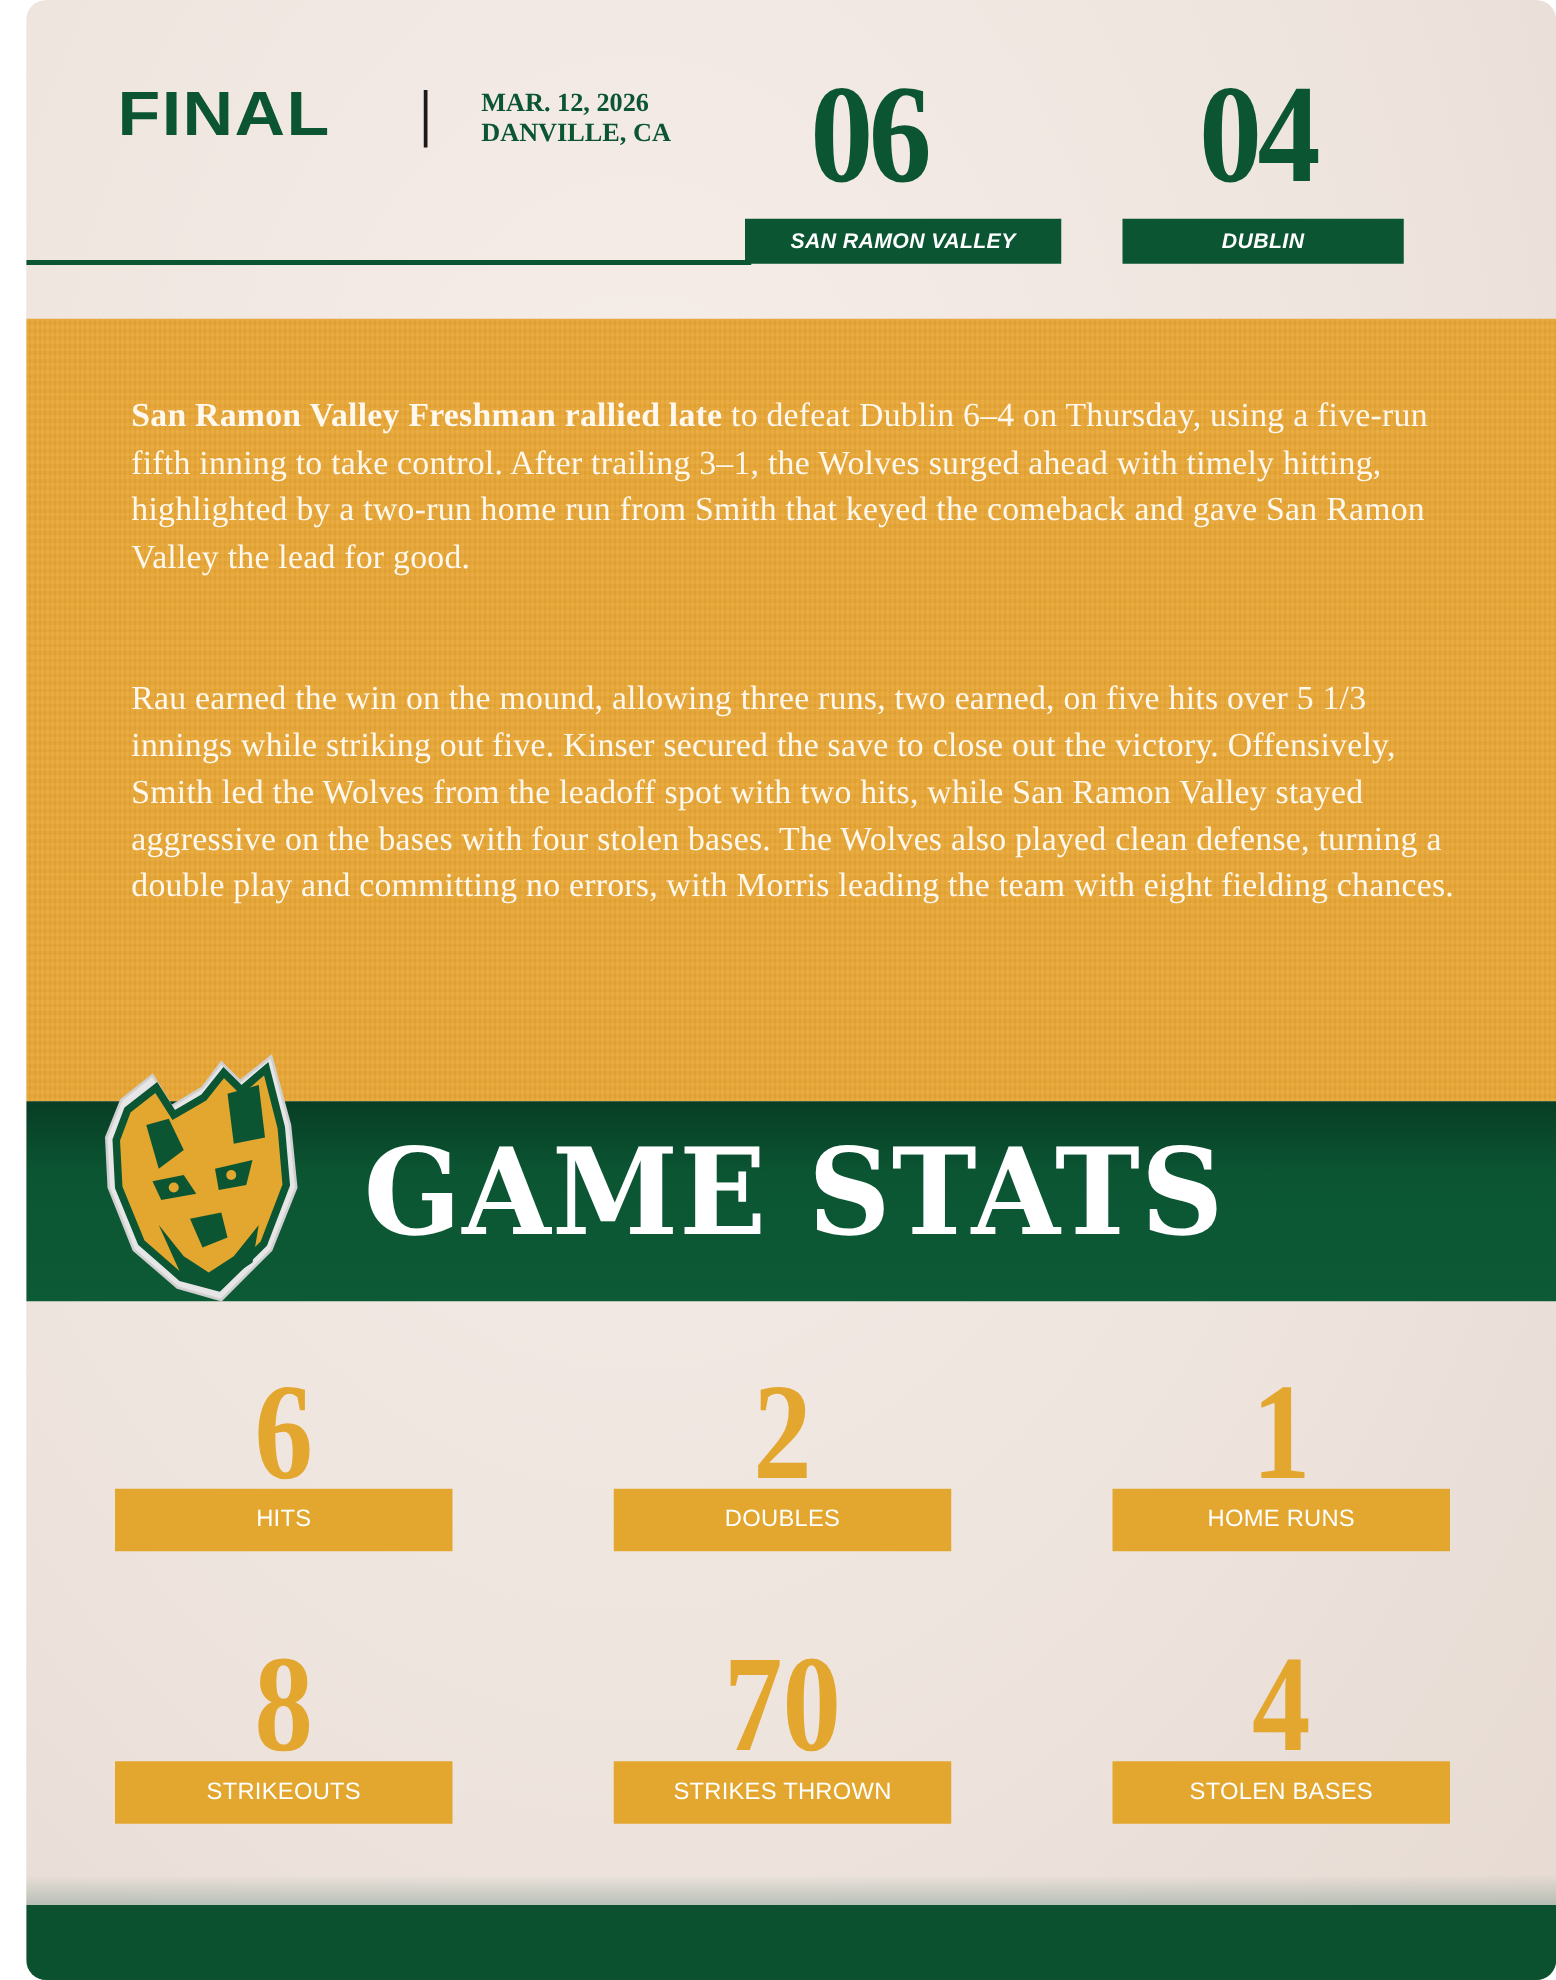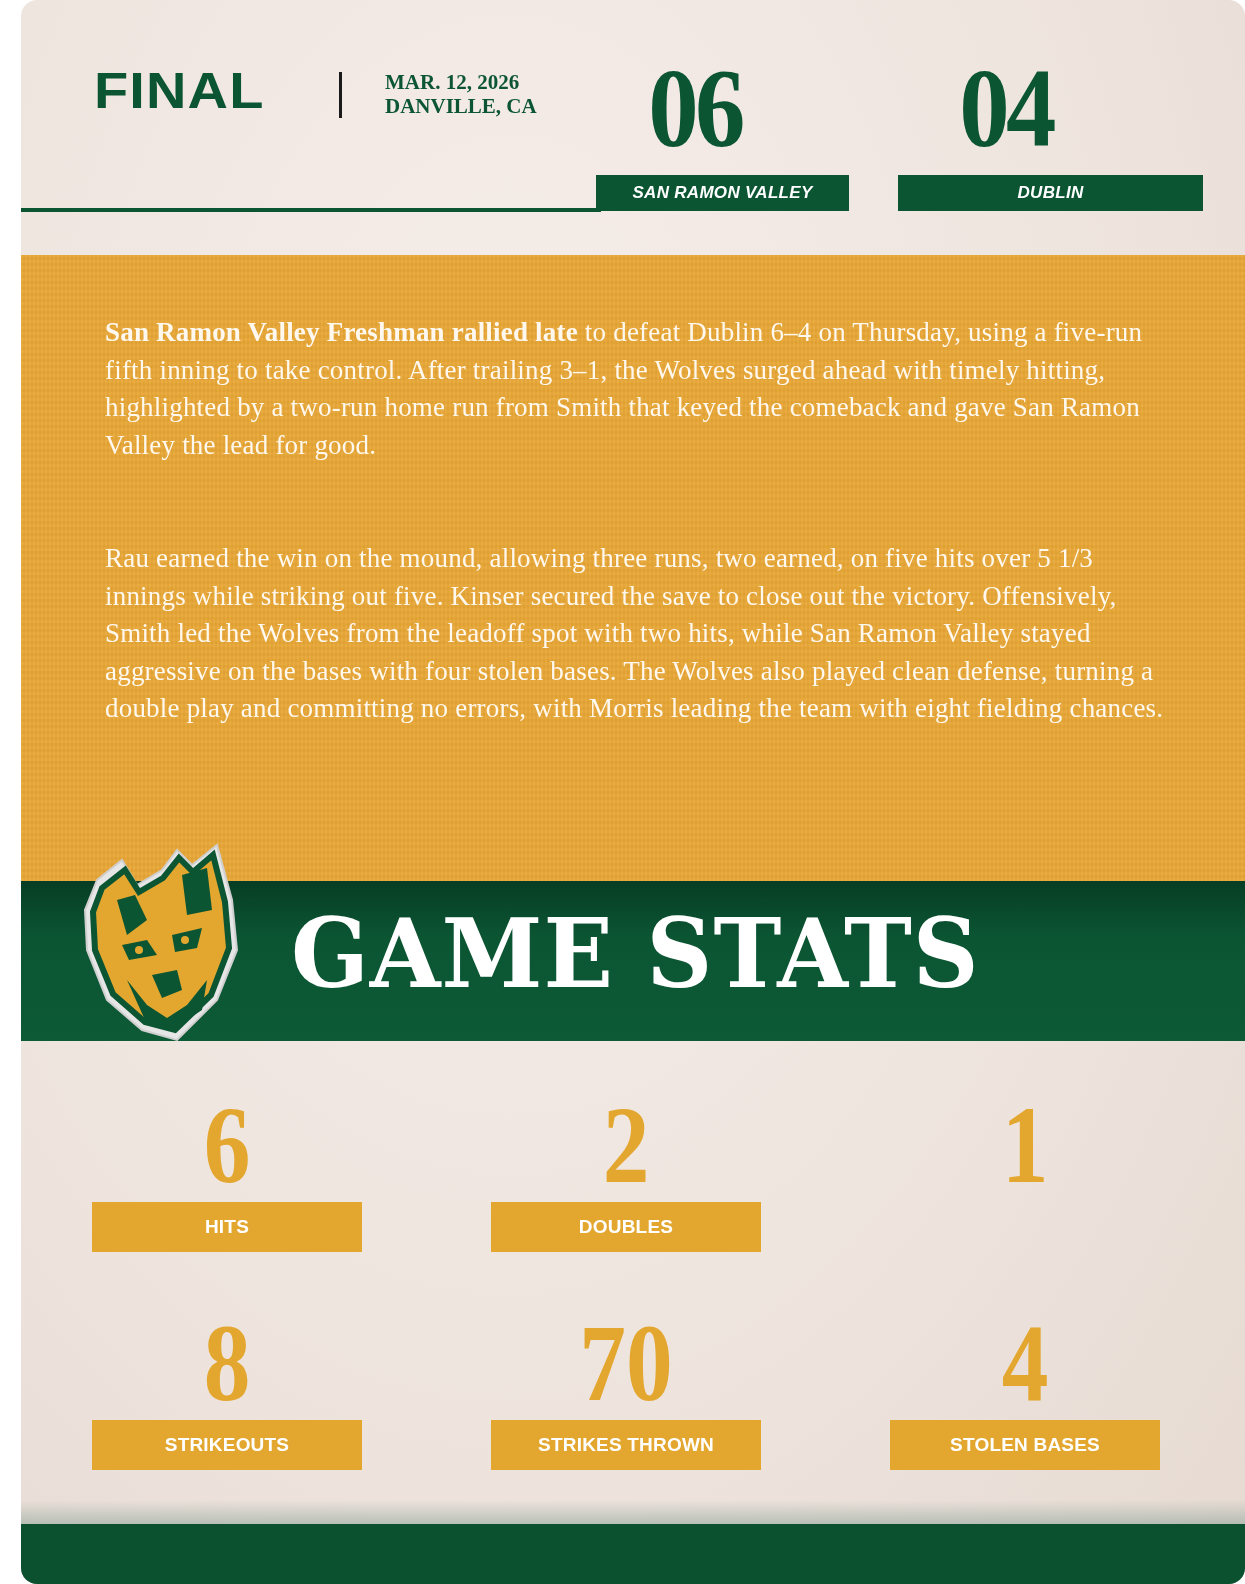--- a/index.html
+++ b/index.html
@@ -28,21 +28,21 @@
     transform: scaleX(0.9);
   }
   .score.home { left: 622px; }
   .score.away { left: 933px; }
   .team-tag {
     position: absolute; top: 175px; height: 36px; background: #0b5533; color: #fff;
     font-family: "Liberation Sans", sans-serif; font-weight: 700; font-size: 17px;
     display: flex; align-items: center; justify-content: center; letter-spacing: 0.3px; font-style: italic;
   }
   .team-tag.home { left: 575px; width: 253px; }
-  .team-tag.away { left: 877px; width: 305px; }
+  .team-tag.away { left: 877px; width: 225px; }
   .rule-h { position: absolute; left: 0; top: 208px; width: 580px; height: 4px; background: #0b5533; }
 
   .story {
     position: absolute; left: 0; top: 255px; width: 1224px; height: 626px;
     background:
       repeating-linear-gradient(90deg, rgba(255,255,255,0.04) 0 2px, rgba(0,0,0,0.02) 2px 4px),
       repeating-linear-gradient(0deg, rgba(255,255,255,0.03) 0 3px, rgba(0,0,0,0.02) 3px 6px),
       #e8a634;
   }
   .story p {
@@ -64,22 +64,22 @@
     line-height: 1; letter-spacing: 1px; transform: scaleX(0.95); transform-origin: left;
   }
   .logo { position: absolute; left: 46px; top: 840px; width: 180px; height: 210px; }
 
   .stat { position: absolute; width: 270px; text-align: center; }
   .stat .num {
     font-family: "Liberation Serif", serif; font-weight: 700; font-size: 110px; color: #e3a72f;
     line-height: 1; height: 100px; transform: scaleX(0.85);
   }
   .stat .lab {
-    margin-top: 12px; height: 50px; background: #e3a72f; color: #ffffff;
-    font-family: "Liberation Sans", sans-serif; font-weight: 700; font-size: 19px;
+    margin-top: 1px; height: 50px; background: #e3a72f; color: #ffffff;
+    font-family: "Liberation Sans", sans-serif; font-weight: 400; font-size: 19px;
     display: flex; align-items: center; justify-content: center; letter-spacing: 0.2px;
   }
   .c1 { left: 71px; } .c2 { left: 470px; } .c3 { left: 869px; }
   .r1 { top: 1090px; } .r2 { top: 1308px; }
   .bottom-bar { position: absolute; left: 0; top: 1524px; width: 1224px; height: 60px; background: #0b5130; }
   .bottom-fade { position: absolute; left: 0; top: 1500px; width: 1224px; height: 24px;
     background: linear-gradient(180deg, rgba(200,210,200,0) 0%, rgba(150,170,160,0.6) 100%); }
 </style>
 </head>
 <body>
@@ -123,20 +123,21 @@
   <div class="stat c1 r1">
     <div class="num">6</div>
     <div class="lab">HITS</div>
   </div>
   <div class="stat c2 r1">
     <div class="num">2</div>
     <div class="lab">DOUBLES</div>
   </div>
   <div class="stat c3 r1">
     <div class="num">1</div>
+    <div class="lab">HOME RUNS</div>
   </div>
   <div class="stat c1 r2">
     <div class="num">8</div>
     <div class="lab">STRIKEOUTS</div>
   </div>
   <div class="stat c2 r2">
     <div class="num">70</div>
     <div class="lab">STRIKES THROWN</div>
   </div>
   <div class="stat c3 r2">

